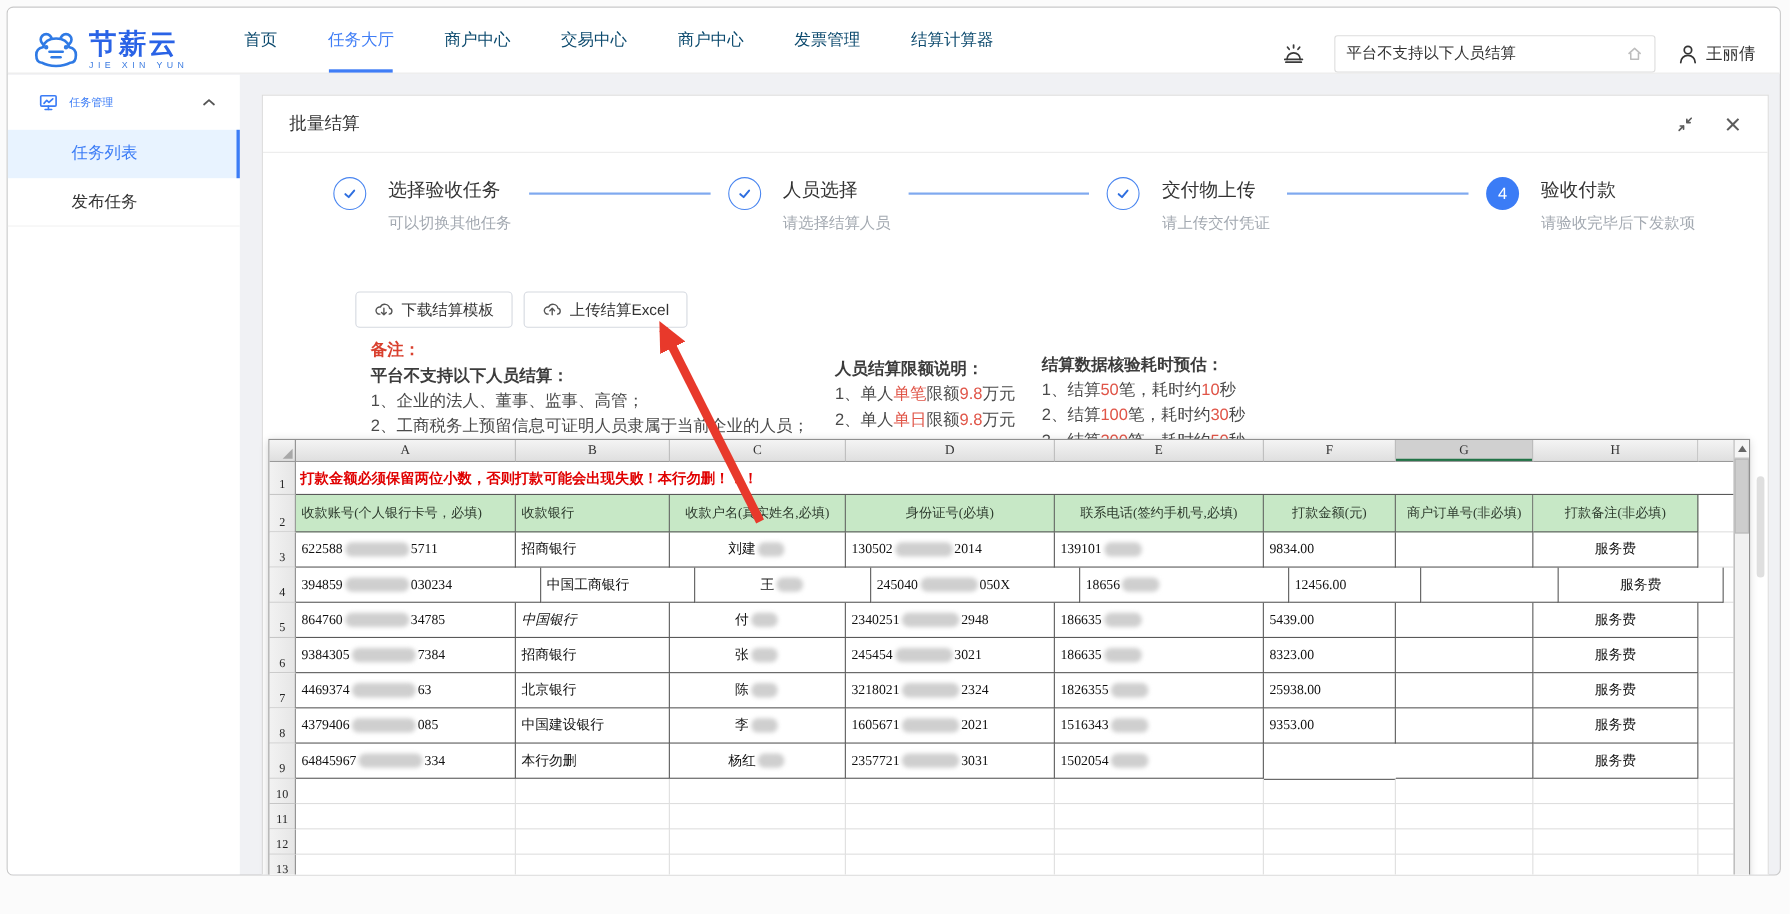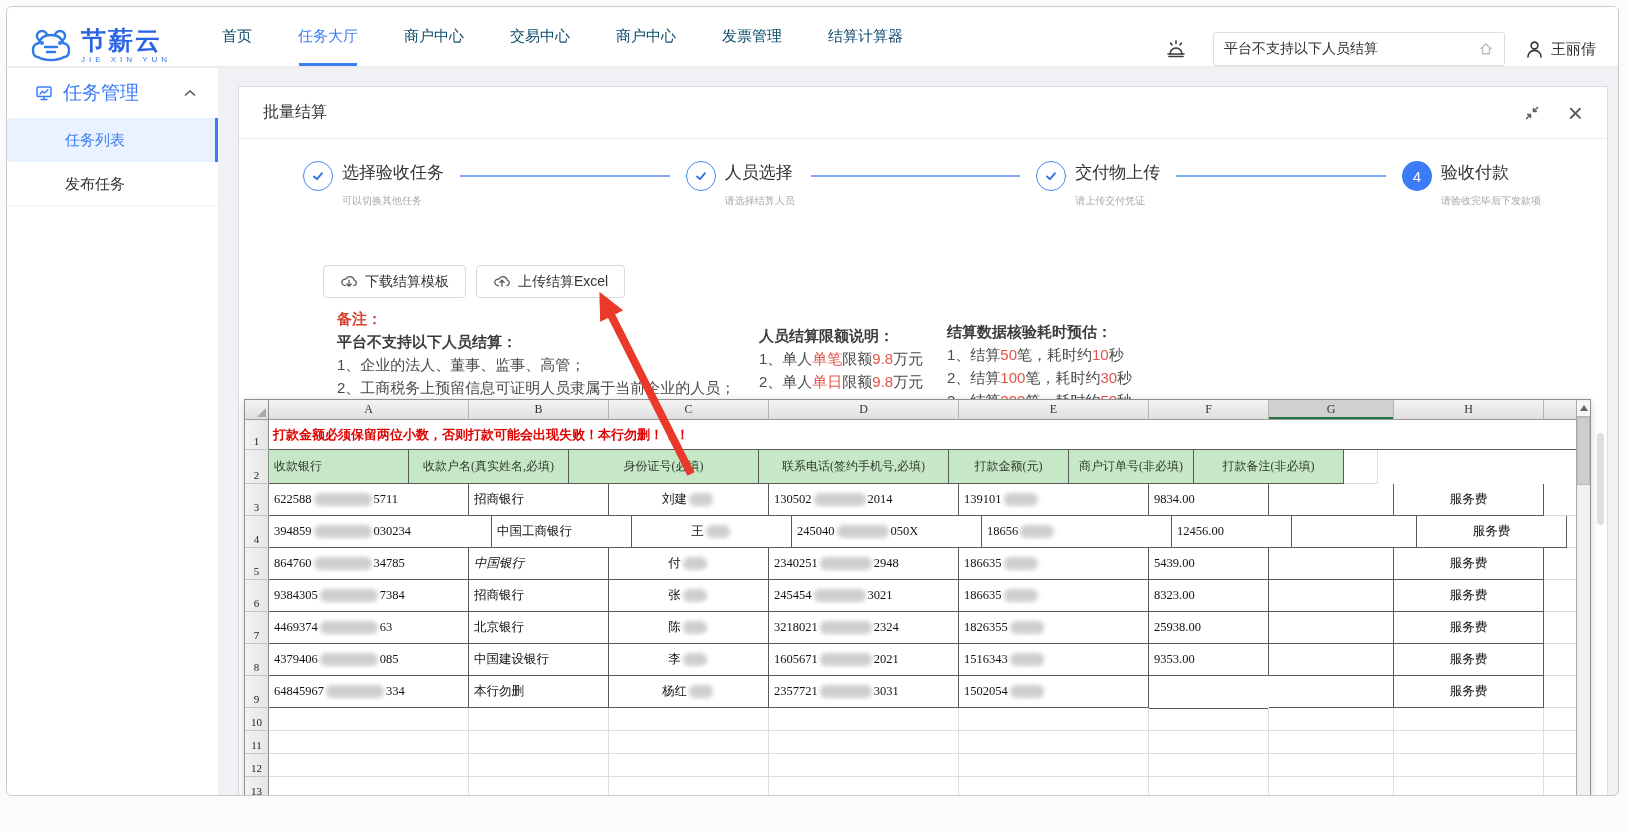--- a/index.html
+++ b/index.html
@@ -24,21 +24,21 @@
   .nav-right { margin-left: auto; display: flex; align-items: center; }
   .bell { margin-right: 26px; display: flex; cursor: pointer; }
   .notice-box { width: 292px; height: 34px; border: 1px solid #ddd; border-radius: 3px;
                 display: flex; align-items: center; justify-content: space-between;
                 padding: 0 10px; font-size: 14px; color: #333; margin-right: 20px; background: #fff; cursor: pointer; }
   .user { display: flex; align-items: center; gap: 7px; font-size: 15px; color: #333; cursor: pointer; }
 
   
   .sidebar { position: absolute; left: 0; top: 61px; bottom: 0; width: 211px; background: #fff; z-index: 2; }
   .side-group { height: 50px; display: flex; align-items: center; gap: 10px; padding-left: 28px;
-                color: #3b7cf6; font-size: 19px; cursor: pointer; }
+                color: #3b7cf6; font-size: 10px; cursor: pointer; }
   .side-group .chev { margin-left: auto; margin-right: 22px; display: flex; }
   .side-item { height: 44px; line-height: 44px; padding-left: 58px; font-size: 15px; color: #333; cursor: pointer; }
   .side-item.active { background: #e8f3ff; color: #3b7cf6; border-right: 3px solid #3b7cf6; }
   .side-sep { border-bottom: 1px solid #f2f2f2; }
 
   
   .modal { position: absolute; left: 231px; top: 79px; width: 1370px; height: 712px;
            background: #fff; border: 1px solid #dcdcdc; z-index: 1; }
   .modal-head { height: 52px; display: flex; align-items: center; padding: 0 24px;
                 border-bottom: 1px solid #ececec; }
@@ -47,23 +47,23 @@
   .mi { cursor: pointer; display: flex; align-items: center; color: #5c5c5c; }
   .close-x { font-size: 26px; line-height: 1; color: #5c5c5c; font-weight: 300; }
 
   
   .stepper { position: absolute; left: 64px; right: 66px; top: 74px; display: flex; align-items: flex-start; }
   .step { display: flex; flex: 0 0 auto; }
   .scircle { width: 30px; height: 30px; border-radius: 50%; flex: 0 0 30px;
              display: flex; align-items: center; justify-content: center; }
   .scircle.done { border: 1.5px solid #4a86f0; background: #fff; }
   .scircle.current { background: #3b7cf6; color: #fff; font-size: 15px; }
-  .stext { display: flex; flex-direction: column; margin-left: 9px; }
+  .stext { display: flex; flex-direction: column; margin-left: 20px; }
   .slabel { font-size: 17px; color: #333; white-space: nowrap; }
-  .sdesc { font-size: 10px; color: #a3a9b1; margin-top: 10px; white-space: nowrap; }
+  .sdesc { font-size: 14px; color: #a3a9b1; margin-top: 10px; white-space: nowrap; }
   .sline { flex: 1 1 auto; height: 2px; background: #7fa9ef; margin: 14px 16px 0; min-width: 50px; }
 
   
   .toolbar { position: absolute; left: 84px; top: 178px; display: flex; gap: 10px; }
   .btn { display: inline-flex; align-items: center; gap: 7px; height: 33px; padding: 0 16px;
          border: 1px solid #d5d9e0; border-radius: 4px; background: #fff; font-size: 14px;
          color: #333; cursor: pointer; }
 
   
   .note-col { position: absolute; font-size: 15px; line-height: 23px; color: #4a4a4a; }
@@ -311,20 +311,21 @@
           <div class="ch sel" style="width: 125px;">G</div>
           <div class="ch" style="width: 150px;">H</div>
           <div class="ch" style="width: 34px;"></div>
         </div>
         <div class="srow" style="height: 30px;">
           <div class="rn" style="width: 24px;">1</div>
           <div class="warn" style="width: 1309px;">打款金额必须保留两位小数，否则打款可能会出现失败！本行勿删！！！</div>
         </div>
         <div class="srow" style="height: 34px;">
           <div class="rn" style="width: 24px;">2</div>
+          <div class="gh al0" style="width: 200px;">收款账号(个人银行卡号，必填)</div>
           <div class="gh al1" style="width: 140px;">收款银行</div>
           <div class="gh al2" style="width: 160px;">收款户名(真实姓名,必填)</div>
           <div class="gh al3" style="width: 190px;">身份证号(必填)</div>
           <div class="gh al4" style="width: 190px;">联系电话(签约手机号,必填)</div>
           <div class="gh al5" style="width: 120px;">打款金额(元)</div>
           <div class="gh al6" style="width: 125px;">商户订单号(非必填)</div>
           <div class="gh al7" style="width: 150px;">打款备注(非必填)</div>
           <div class="lite" style="width: 34px;"></div>
         </div>
         <div class="srow" style="height: 32px;">

